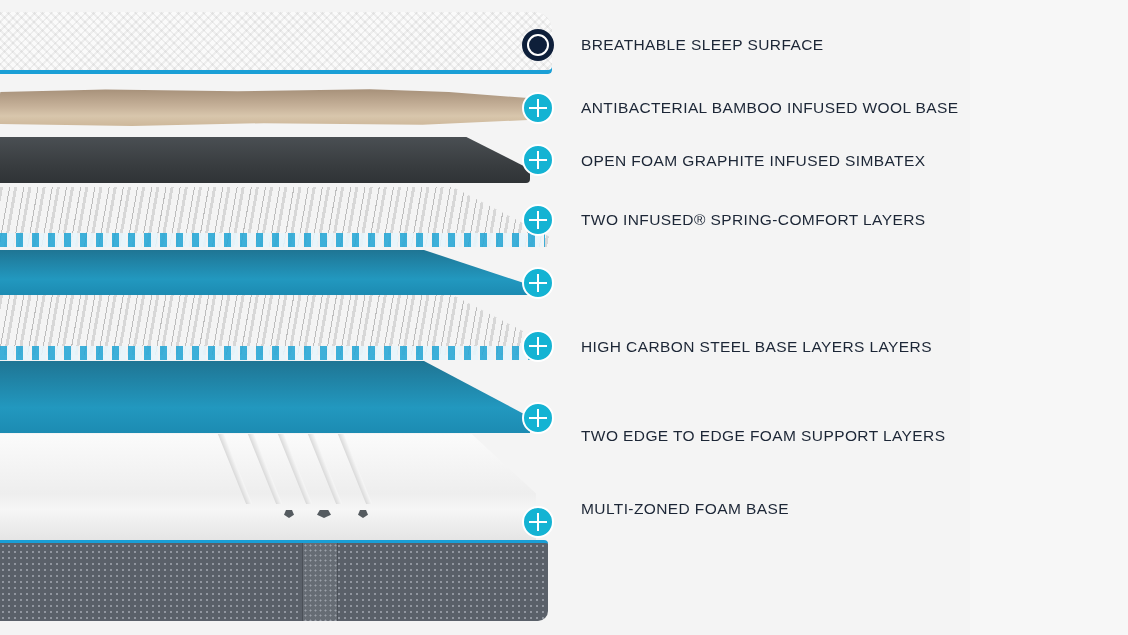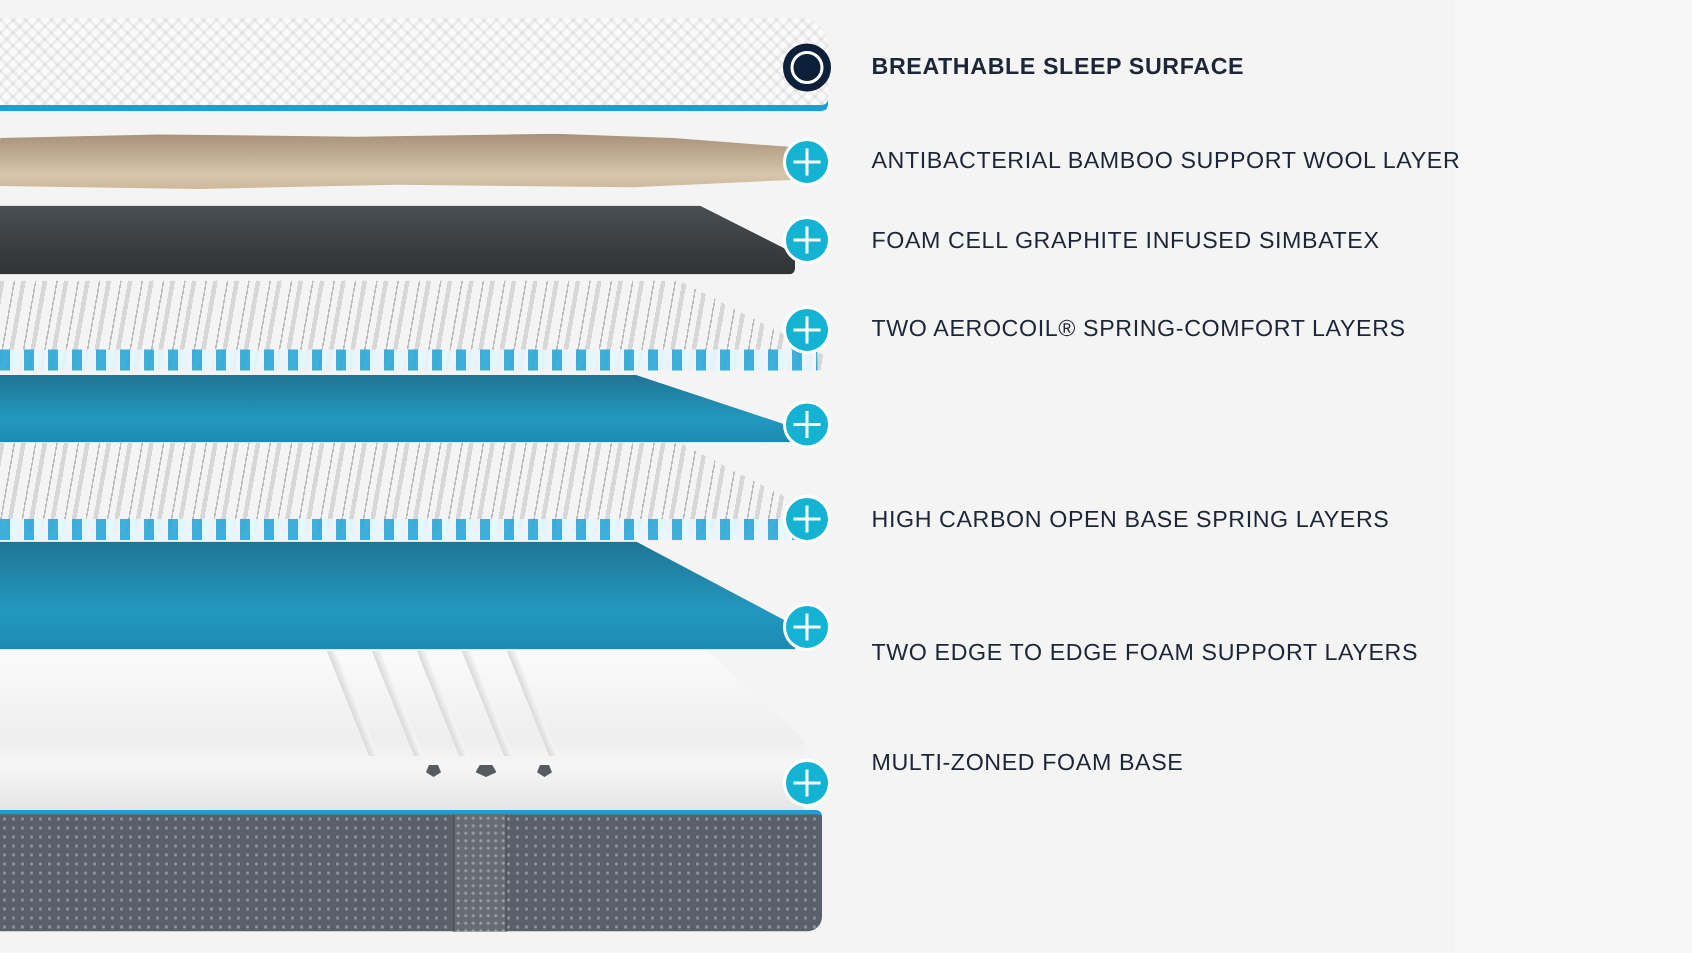--- a/index.html
+++ b/index.html
@@ -62,21 +62,21 @@
       background: #14b3d3; border: 2px solid #ffffff; cursor: pointer;
       display: flex; align-items: center; justify-content: center; }
     .hotspot .plus { position: relative; width: 18px; height: 18px; }
     .hotspot .plus::before, .hotspot .plus::after { content: ""; position: absolute; background: #fff; }
     .hotspot .plus::before { left: 8px; top: 0; width: 2px; height: 18px; }
     .hotspot .plus::after { left: 0; top: 8px; width: 18px; height: 2px; }
     .hotspot.active { background: #0e1f3a; border: 3px solid #0e1f3a; }
     .hotspot.active .ring { width: 22px; height: 22px; border-radius: 50%; border: 2px solid #ffffff; background: #0e1f3a; }
 
     .label { position: absolute; left: 581px; font-size: 15.5px; color: #1c2636; letter-spacing: 0.4px; white-space: nowrap; line-height: 18px; }
-    .label.bold { font-weight: bold; }
+    .label.bold { font-weight: normal; }
   </style>
 </head>
 <body>
 
 <div class="panel"></div>
 <div class="right-bg"></div>
 
 <div class="layer l-surface"></div>
 <div class="layer l-wool"></div>
 <div class="layer l-graphite"></div>
@@ -117,19 +117,19 @@
   <span class="plus"></span>
 </div>
 <div class="hotspot" style="left:522px; top:402px">
   <span class="plus"></span>
 </div>
 <div class="hotspot" style="left:522px; top:506px">
   <span class="plus"></span>
 </div>
 
 <div class="label bold" style="top:36px">BREATHABLE SLEEP SURFACE</div>
-<div class="label" style="top:99px">ANTIBACTERIAL BAMBOO SUPPORT WOOL LAYER</div>
-<div class="label" style="top:152px">FOAM CELL GRAPHITE INFUSED SIMBATEX</div>
-<div class="label" style="top:211px">TWO AEROCOIL® SPRING-COMFORT LAYERS</div>
+<div class="label" style="top:99px">ANTIBACTERIAL BAMBOO INFUSED WOOL BASE</div>
+<div class="label" style="top:152px">OPEN FOAM GRAPHITE INFUSED SIMBATEX</div>
+<div class="label" style="top:211px">TWO INFUSED® SPRING-COMFORT LAYERS</div>
 <div class="label" style="top:274px"></div>
-<div class="label" style="top:338px">HIGH CARBON OPEN BASE SPRING LAYERS</div>
+<div class="label" style="top:338px">HIGH CARBON STEEL BASE LAYERS LAYERS</div>
 <div class="label" style="top:427px">TWO EDGE TO EDGE FOAM SUPPORT LAYERS</div>
 <div class="label" style="top:500px">MULTI-ZONED FOAM BASE</div>
 
 </body></html>

